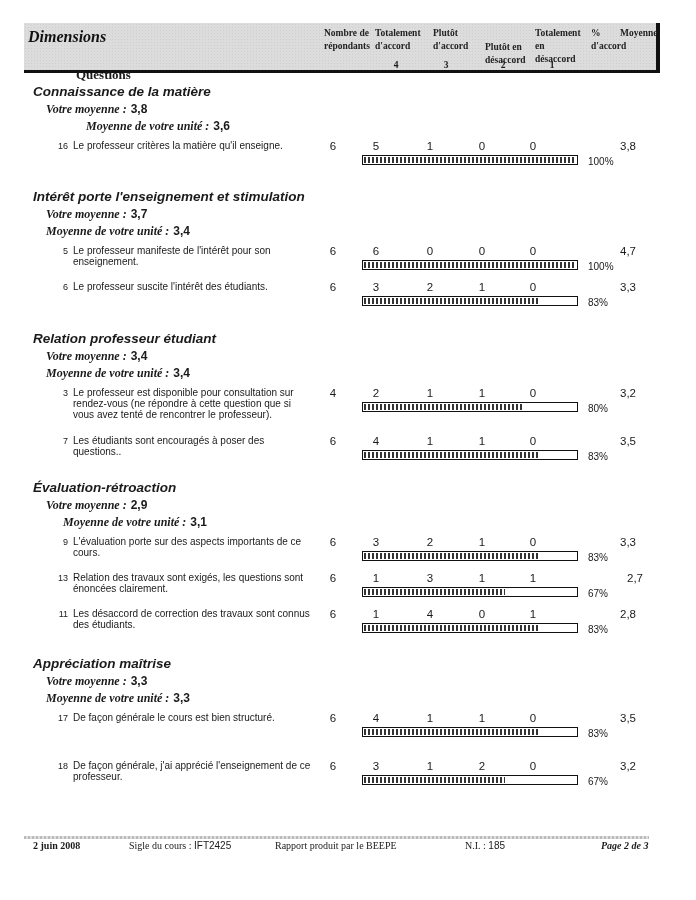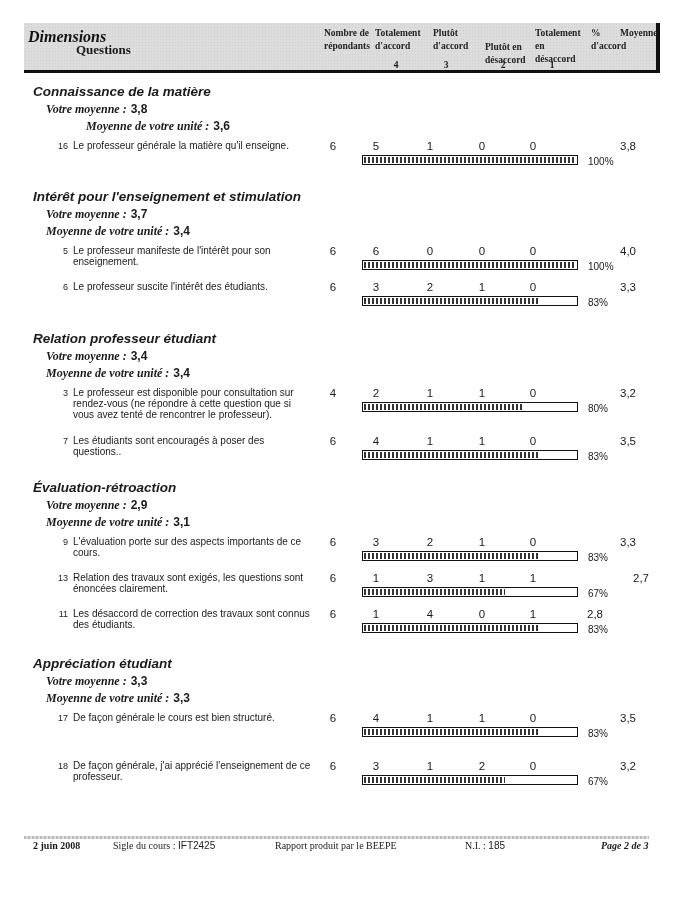--- a/index.html
+++ b/index.html
@@ -14,21 +14,21 @@
     background-size: 3px 3px;
     border-bottom: 3px solid #111; border-right: 4px solid #111;
     box-sizing: border-box;
   }
   .header .dim {
     position: absolute; left: 4px; top: 5px;
     font-family: "Liberation Serif", serif; font-style: italic; font-weight: bold;
     font-size: 16px; color: #111;
   }
   .header .q {
-    position: absolute; left: 52px; top: 19px;
+    position: absolute; left: 52px; top: 44px;
     font-family: "Liberation Serif", serif; font-weight: bold; font-size: 13px;
   }
   .hcol {
     position: absolute; top: 4px; text-align: left;
     font-family: "Liberation Serif", serif; font-weight: bold; font-size: 9.5px; line-height: 13px;
     color: #222;
     margin-left: 8px;
   }
   .hnum {
     position: absolute; top: 37px; text-align: center; width: 60px;
@@ -96,46 +96,46 @@
     <div class="hcol" style="left: 612px; width: 48px; top: 27px; white-space: pre-line;">Moyenne</div>
   </div>
 
 <div id="sections">
     <div class="section" style="top: 84px;">
       <div class="sec-title">Connaissance de la matière</div>
       <div class="avg" style="top: 18px;"><span>Votre moyenne :</span><span class="v">3,8</span></div>
       <div class="avg" style="top: 35px; margin-left: 40px;"><span>Moyenne de votre unité :</span><span class="v">3,6</span></div>
       <div class="item" style="top: 56px;">
         <div class="num">16</div>
-        <div class="txt">Le professeur générale la matière qu'il enseigne.</div>
+        <div class="txt">Le professeur critères la matière qu'il enseigne.</div>
         <div class="cell" style="left: 318px;">6</div>
         <div class="cell" style="left: 361px;">5</div>
         <div class="cell" style="left: 415px;">1</div>
         <div class="cell" style="left: 467px;">0</div>
         <div class="cell" style="left: 518px;">0</div>
         <div class="cell" style="left: 613px;">3,8</div>
         <div class="bar">
           <div class="fill" style="width: calc(100% - 2px);"></div>
         </div>
         <div class="pct">100%</div>
       </div>
     </div>
     <div class="section" style="top: 189px;">
-      <div class="sec-title">Intérêt pour l'enseignement et stimulation</div>
+      <div class="sec-title">Intérêt porte l'enseignement et stimulation</div>
       <div class="avg" style="top: 18px;"><span>Votre moyenne :</span><span class="v">3,7</span></div>
       <div class="avg" style="top: 35px;"><span>Moyenne de votre unité :</span><span class="v">3,4</span></div>
       <div class="item" style="top: 56px;">
         <div class="num">5</div>
         <div class="txt">Le professeur manifeste de l'intérêt pour son enseignement.</div>
         <div class="cell" style="left: 318px;">6</div>
         <div class="cell" style="left: 361px;">6</div>
         <div class="cell" style="left: 415px;">0</div>
         <div class="cell" style="left: 467px;">0</div>
         <div class="cell" style="left: 518px;">0</div>
-        <div class="cell" style="left: 613px;">4,0</div>
+        <div class="cell" style="left: 613px;">4,7</div>
         <div class="bar">
           <div class="fill" style="width: calc(100% - 2px);"></div>
         </div>
         <div class="pct">100%</div>
       </div>
       <div class="item" style="top: 92px;">
         <div class="num">6</div>
         <div class="txt">Le professeur suscite l'intérêt des étudiants.</div>
         <div class="cell" style="left: 318px;">6</div>
         <div class="cell" style="left: 361px;">3</div>
@@ -178,21 +178,21 @@
         <div class="cell" style="left: 613px;">3,5</div>
         <div class="bar">
           <div class="fill" style="width: calc(83% - 2px);"></div>
         </div>
         <div class="pct">83%</div>
       </div>
     </div>
     <div class="section" style="top: 480px;">
       <div class="sec-title">Évaluation-rétroaction</div>
       <div class="avg" style="top: 18px;"><span>Votre moyenne :</span><span class="v">2,9</span></div>
-      <div class="avg" style="top: 35px;"><span>Moyenne de votre unité :</span><span class="v">3,1</span></div>
+      <div class="avg" style="top: 35px; margin-left: 17px;"><span>Moyenne de votre unité :</span><span class="v">3,1</span></div>
       <div class="item" style="top: 56px;">
         <div class="num">9</div>
         <div class="txt">L'évaluation porte sur des aspects importants de ce cours.</div>
         <div class="cell" style="left: 318px;">6</div>
         <div class="cell" style="left: 361px;">3</div>
         <div class="cell" style="left: 415px;">2</div>
         <div class="cell" style="left: 467px;">1</div>
         <div class="cell" style="left: 518px;">0</div>
         <div class="cell" style="left: 613px;">3,3</div>
         <div class="bar">
@@ -201,43 +201,43 @@
         <div class="pct">83%</div>
       </div>
       <div class="item" style="top: 92px;">
         <div class="num">13</div>
         <div class="txt">Relation des travaux sont exigés, les questions sont énoncées clairement.</div>
         <div class="cell" style="left: 318px;">6</div>
         <div class="cell" style="left: 361px;">1</div>
         <div class="cell" style="left: 415px;">3</div>
         <div class="cell" style="left: 467px;">1</div>
         <div class="cell" style="left: 518px;">1</div>
-        <div class="cell" style="left: 626px;">2,7</div>
+        <div class="cell" style="left: 613px; text-align: right;">2,7</div>
         <div class="bar">
           <div class="fill" style="width: calc(67% - 2px);"></div>
         </div>
         <div class="pct">67%</div>
       </div>
       <div class="item" style="top: 128px;">
         <div class="num">11</div>
         <div class="txt">Les désaccord de correction des travaux sont connus des étudiants.</div>
         <div class="cell" style="left: 318px;">6</div>
         <div class="cell" style="left: 361px;">1</div>
         <div class="cell" style="left: 415px;">4</div>
         <div class="cell" style="left: 467px;">0</div>
         <div class="cell" style="left: 518px;">1</div>
-        <div class="cell" style="left: 580px;">2,8</div>
+        <div class="cell" style="left: 613px;">2,8</div>
         <div class="bar">
           <div class="fill" style="width: calc(83% - 2px);"></div>
         </div>
         <div class="pct">83%</div>
       </div>
     </div>
     <div class="section" style="top: 656px;">
-      <div class="sec-title">Appréciation étudiant</div>
+      <div class="sec-title">Appréciation maîtrise</div>
       <div class="avg" style="top: 18px;"><span>Votre moyenne :</span><span class="v">3,3</span></div>
       <div class="avg" style="top: 35px;"><span>Moyenne de votre unité :</span><span class="v">3,3</span></div>
       <div class="item" style="top: 56px;">
         <div class="num">17</div>
         <div class="txt">De façon générale le cours est bien structuré.</div>
         <div class="cell" style="left: 318px;">6</div>
         <div class="cell" style="left: 361px;">4</div>
         <div class="cell" style="left: 415px;">1</div>
         <div class="cell" style="left: 467px;">1</div>
         <div class="cell" style="left: 518px;">0</div>
@@ -259,21 +259,21 @@
         <div class="bar">
           <div class="fill" style="width: calc(67% - 2px);"></div>
         </div>
         <div class="pct">67%</div>
       </div>
     </div>
   </div>
 
 <div class="footer-rule"></div>
 <div class="footer serif" style="left:33px;font-weight:bold;">2 juin 2008</div>
-<div class="footer serif" style="left:113px;">
+<div class="footer serif" style="left:129px;">
   <span>Sigle du cours :</span>
   <span style="font-family:'Liberation Sans',sans-serif;">IFT2425</span>
 </div>
 <div class="footer serif" style="left:275px;">Rapport produit par le BEEPE</div>
 <div class="footer serif" style="left:465px;">
   <span>N.I. :</span>
   <span style="font-family:'Liberation Sans',sans-serif;">185</span>
 </div>
 <div class="footer serif" style="left:601px;font-style:italic;font-weight:bold;">Page 2 de 3</div>
 

